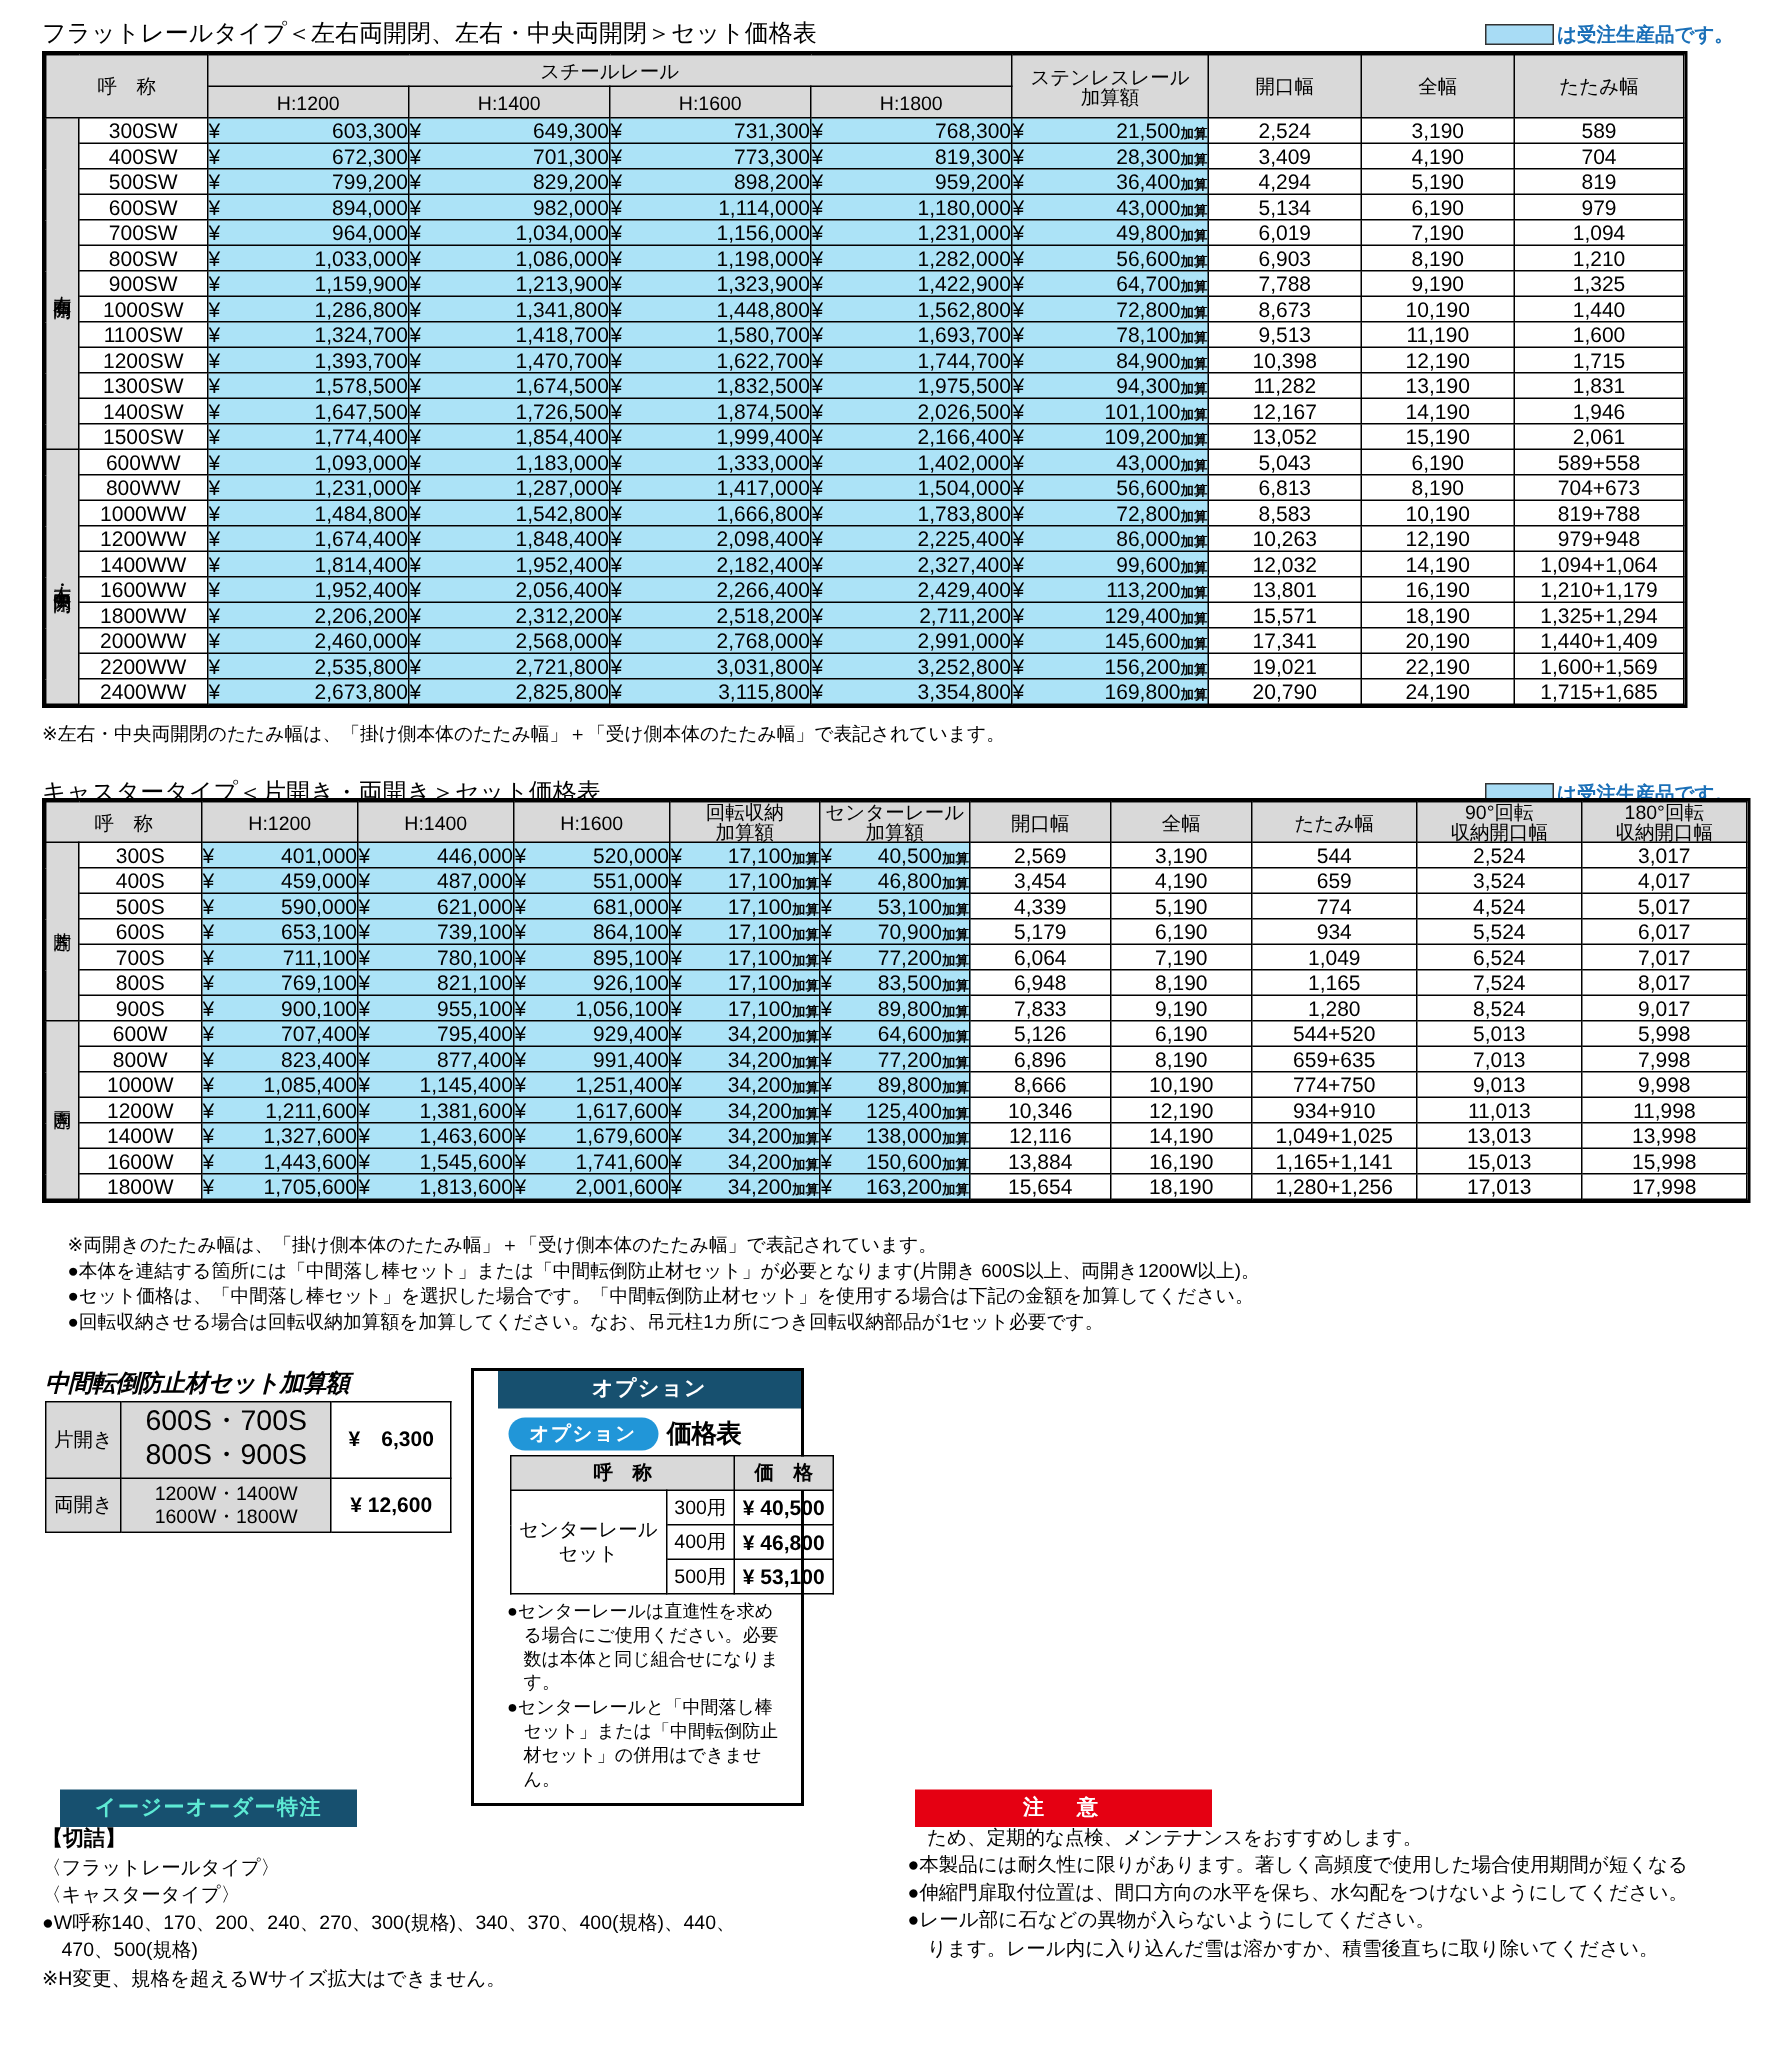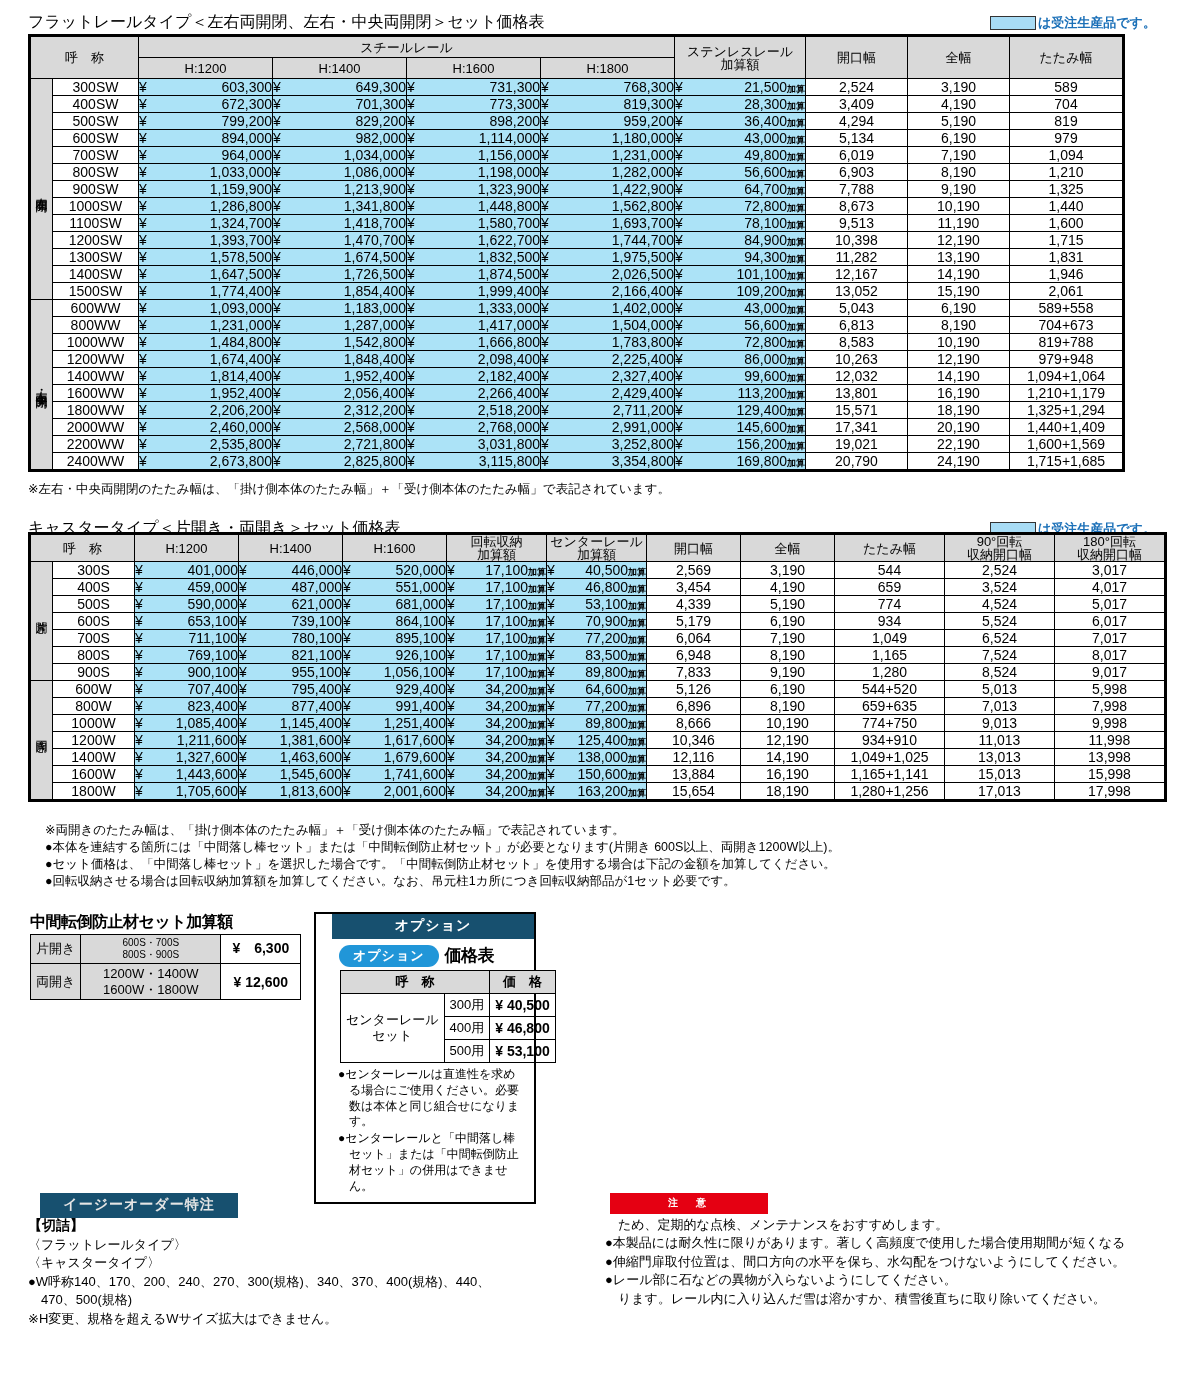--- a/index.html
+++ b/index.html
@@ -129,36 +129,36 @@
   .opt-bullets {
     font-size: 12px;
     line-height: 1.32;
     padding: 4px 6px 6px 6px;
   }
   .opt-bullets p { margin: 0 4px 1px 0; text-indent: -11px; padding-left: 11px; }
 
   
   .banner-blue {
     background: #17506f;
-    color: #e5e5e5;
+    color: #5eead4;
     font-size: 14px;
     font-weight: bold;
     text-align: center;
     padding: 3px 0 4px;
     width: 198px;
     letter-spacing: 1px;
   }
   .banner-red {
     background: #e50012;
     color: #fff;
-    font-size: 10px;
+    font-size: 14px;
     font-weight: bold;
     text-align: center;
     padding: 3px 0 4px;
-    width: 158px;
+    width: 198px;
     letter-spacing: 4px;
   }
   .body-text { font-size: 13px; line-height: 1.42; color: #000; }
   .body-text p { margin: 0; }
   .bullet { text-indent: -13px; padding-left: 13px; }
   .bold-head { font-weight: bold; font-size: 14px; }
 
   .abs { position: absolute; }
 </style>
 </head>
@@ -1267,33 +1267,33 @@
   </div>
 
   <div class="abs" style="left:28px; top:822px; width:1140px;margin-left:17px;">
     <div class="note-line bullet">※両開きのたたみ幅は、「掛け側本体のたたみ幅」＋「受け側本体のたたみ幅」で表記されています。</div>
     <div class="note-line bullet">●本体を連結する箇所には「中間落し棒セット」または「中間転倒防止材セット」が必要となります(片開き 600S以上、両開き1200W以上)。</div>
     <div class="note-line bullet">●セット価格は、「中間落し棒セット」を選択した場合です。「中間転倒防止材セット」を使用する場合は下記の金額を加算してください。</div>
     <div class="note-line bullet">●回転収納させる場合は回転収納加算額を加算してください。なお、吊元柱1カ所につき回転収納部品が1セット必要です。</div>
   </div>
 
   <div class="abs" style="left:30px; top:912px;">
-    <span style="font-size:16px;font-weight:bold;letter-spacing:-0.5px;">中間転倒防止材セット加算額</span>
+    <span style="font-size:16px;font-weight:bold;letter-spacing:-0.5px;font-style:italic;">中間転倒防止材セット加算額</span>
   </div>
   <div class="abs" style="left:30px; top:934px;">
     <table class="mini">
       <colgroup>
           <col style="width:48px">
           <col style="width:140px">
           <col style="width:80px">
         </colgroup>
       <tbody>
         <tr>
           <td class="mini-head" style="font-size:13px;">片開き</td>
-          <td class="mini-head" style="font-size:10px;line-height:1.2;">
+          <td class="mini-head" style="font-size:19px;line-height:1.2;">
             <div>600S・700S</div>
             <div>800S・900S</div>
           </td>
           <td style="font-size:14px;font-weight:bold;">¥　6,300</td>
         </tr>
         <tr>
           <td class="mini-head" style="font-size:13px;">両開き</td>
           <td class="mini-head" style="font-size:13px;line-height:1.2;text-align:center;">
             <div>1200W・1400W</div>
             <div>1600W・1800W</div>

